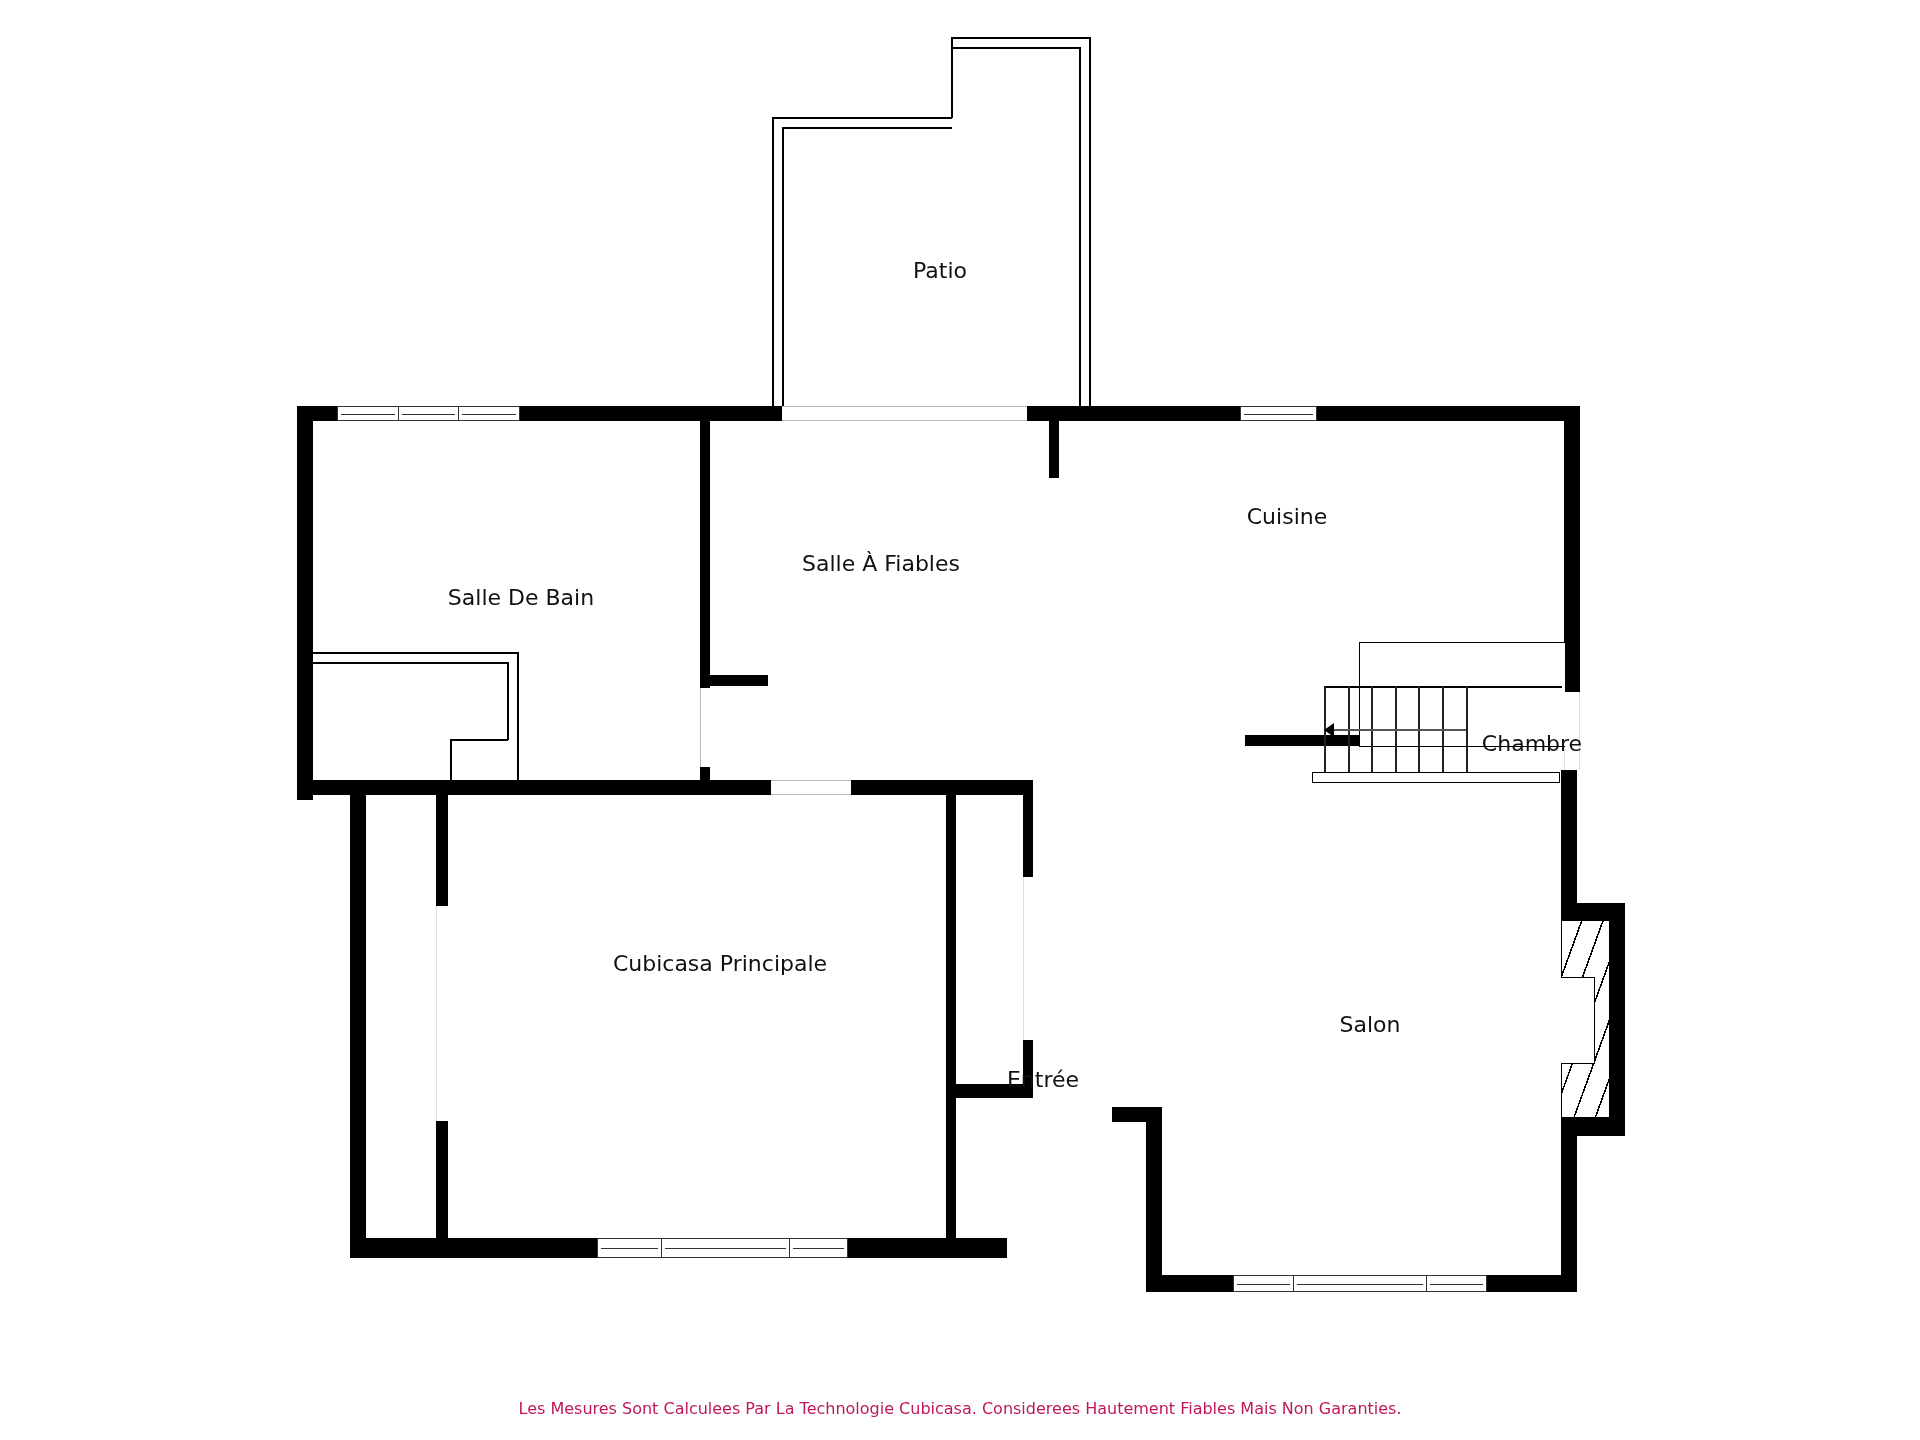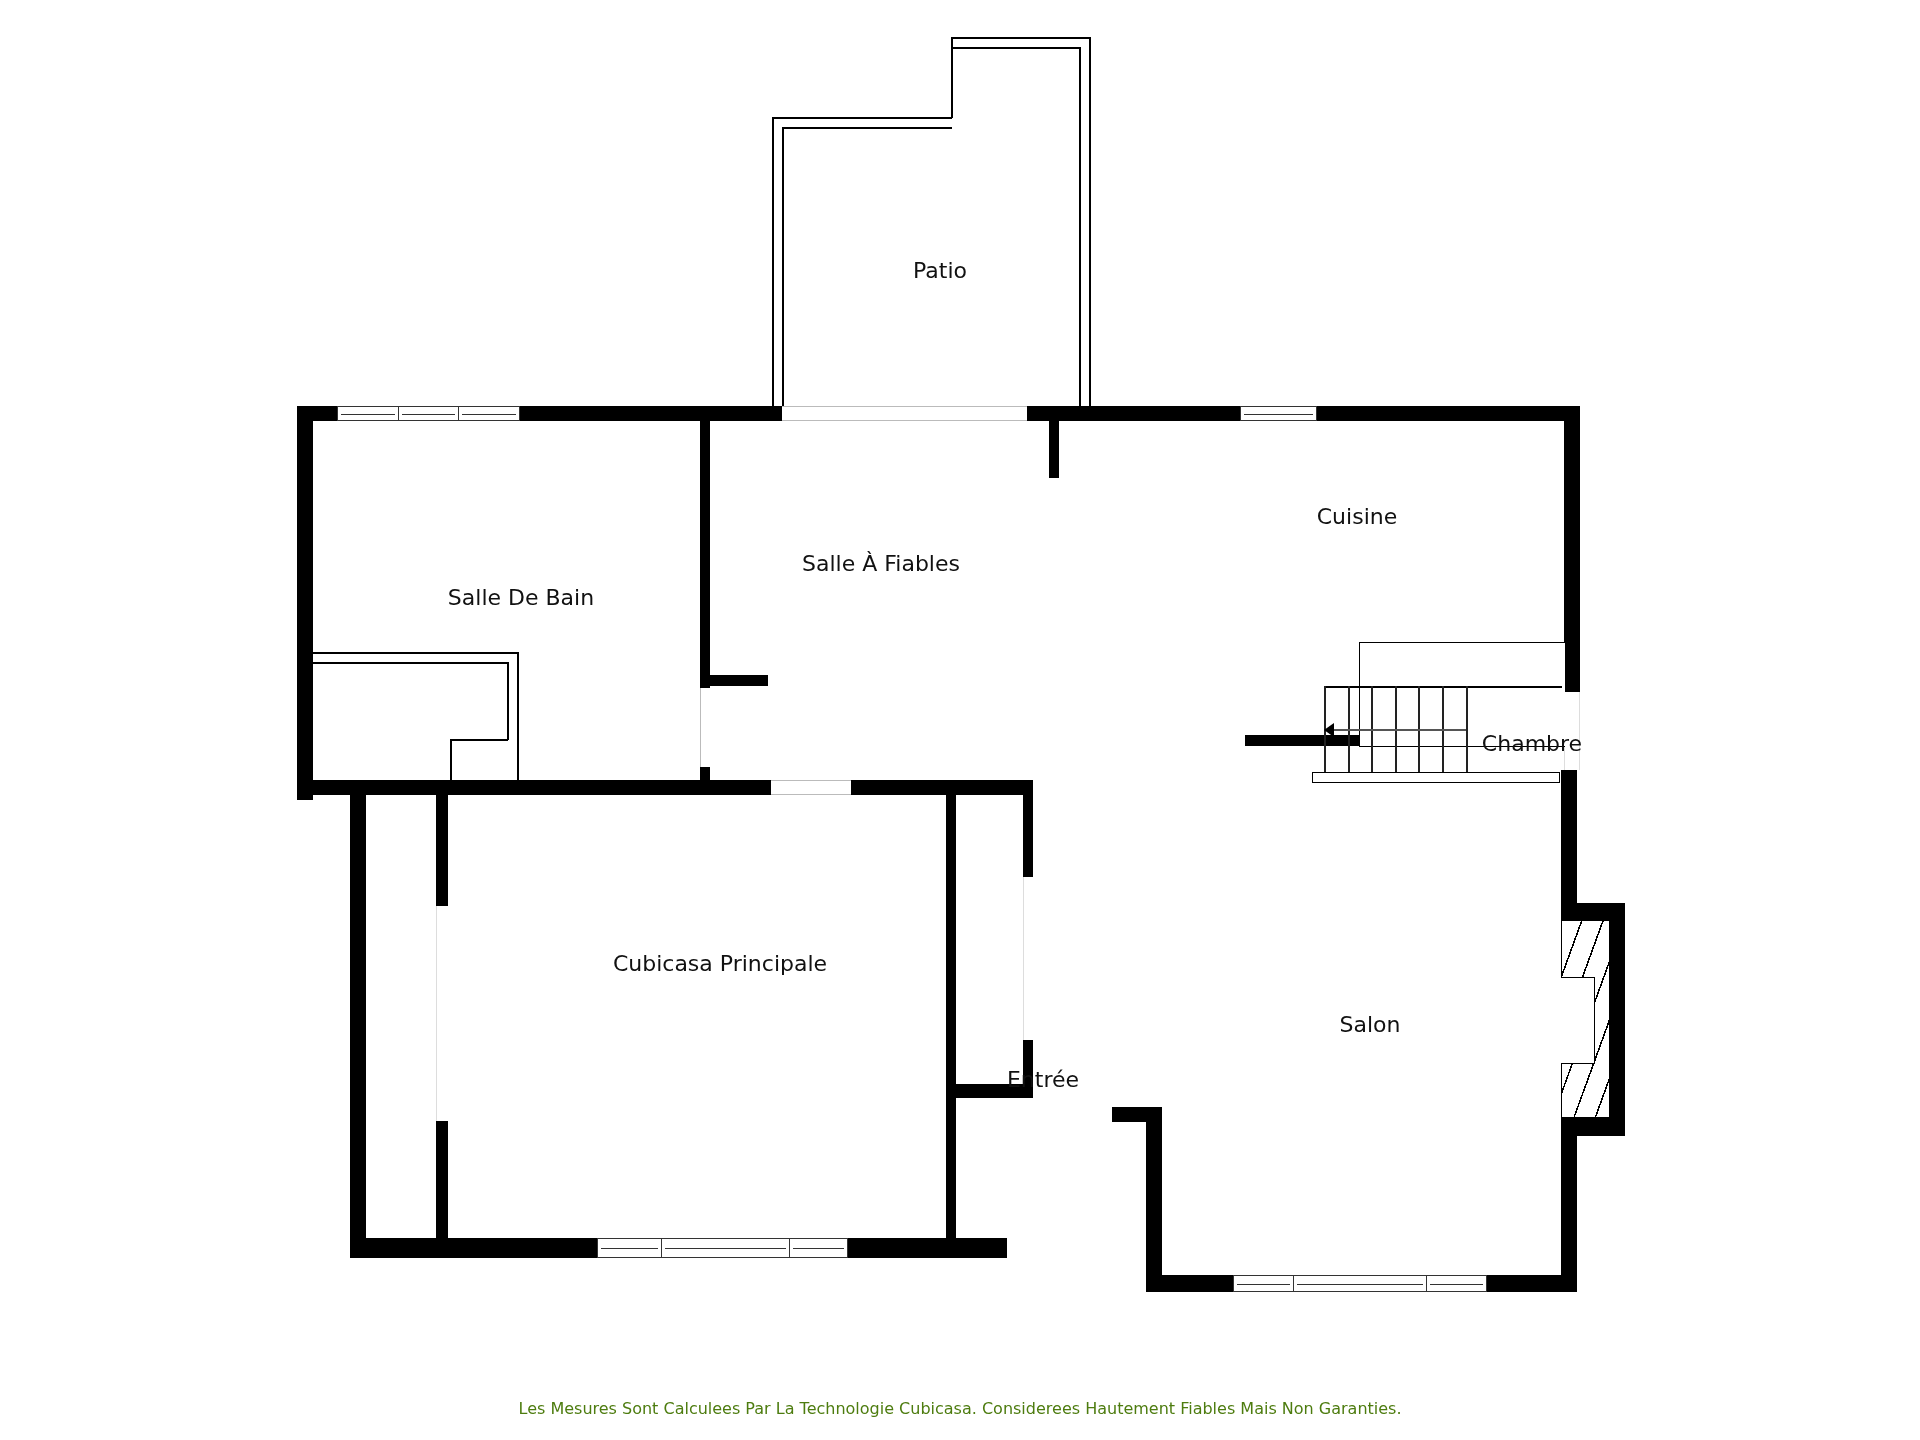--- a/index.html
+++ b/index.html
@@ -6,21 +6,21 @@
   body { width:1920px; height:1440px; position:relative; overflow:hidden; font-family:"DejaVu Sans", sans-serif; }
   .w { position:absolute; background:#000; }
   .thin { position:absolute; border:1.5px solid #000; box-sizing:border-box; background:#fff; }
   .line { position:absolute; background:#000; }
   .glass { position:absolute; background:#fff; border-top:1px solid #bbb; border-bottom:1px solid #bbb; box-sizing:border-box; }
   .win { position:absolute; background:#fff; border:1.5px solid #333; box-sizing:border-box; display:flex; }
   .win .pane { flex:1; border-left:1.5px solid #333; position:relative; }
   .win .pane:first-child { border-left:none; }
   .win .pane::after { content:""; position:absolute; left:3px; right:3px; top:50%; border-top:1.5px solid #333; }
   .label { position:absolute; font-size:22px; color:#111; white-space:nowrap; transform:translate(-50%,-50%); }
-  .footer { position:absolute; left:960px; top:1408px; transform:translate(-50%,-50%); font-size:16px; color:#4d7c0f; white-space:nowrap; }
+  .footer { position:absolute; left:960px; top:1408px; transform:translate(-50%,-50%); font-size:16px; color:#be185d; white-space:nowrap; }
   .tread { position:absolute; width:1.5px; background:#222; }
   .hatch { position:absolute; overflow:hidden; background:#fff; border:1.5px solid #000; box-sizing:border-box;
            background-image: repeating-linear-gradient(-70deg, #fff 0 12px, #000 12px 13.5px, #fff 13.5px 20px); }
 </style>
 </head>
 <body>
 
 <div style="position:absolute;left:0;top:0;width:1920px;height:1024px;">
 
   <div>
@@ -124,20 +124,20 @@
   <div class="w" style="left:946px;top:780px;width:10px;height:478px;"></div>
 
   <div class="w" style="left:1023px;top:780px;width:10px;height:97px;"></div>
   <div class="glass" style="left:1023px;top:877px;width:10px;height:163px;border:none;border-left:1px solid #ddd;"></div>
   <div class="w" style="left:1023px;top:1040px;width:10px;height:58px;"></div>
   <div class="w" style="left:956px;top:1084px;width:77px;height:14px;"></div>
 
   <div class="label" style="left:940px;top:270px;">Patio</div>
   <div class="label" style="left:521px;top:597px;">Salle De Bain</div>
   <div class="label" style="left:881px;top:563px;">Salle À Fiables</div>
-  <div class="label" style="left:1357px;top:516px;">Cuisine</div>
+  <div class="label" style="left:1287px;top:516px;">Cuisine</div>
   <div class="label" style="left:1532px;top:743px;">Chambre</div>
   <div class="label" style="left:720px;top:963px;">Cubicasa Principale</div>
   <div class="label" style="left:1043px;top:1079px;">Entrée</div>
   <div class="label" style="left:1370px;top:1024px;">Salon</div>
 </div>
 
 <div class="footer">Les Mesures Sont Calculees Par La Technologie Cubicasa. Considerees Hautement Fiables Mais Non Garanties.</div>
 
 </body></html>

